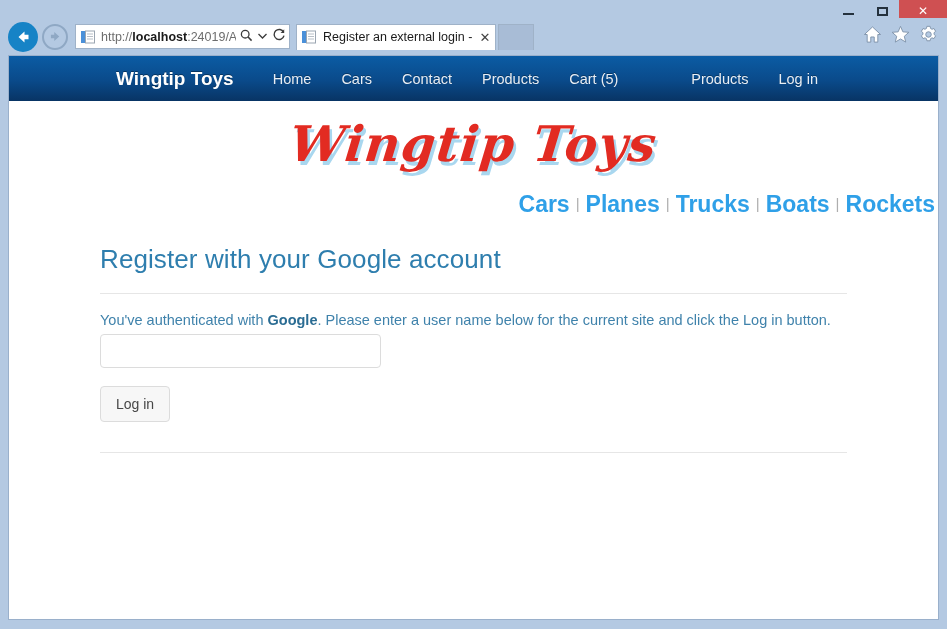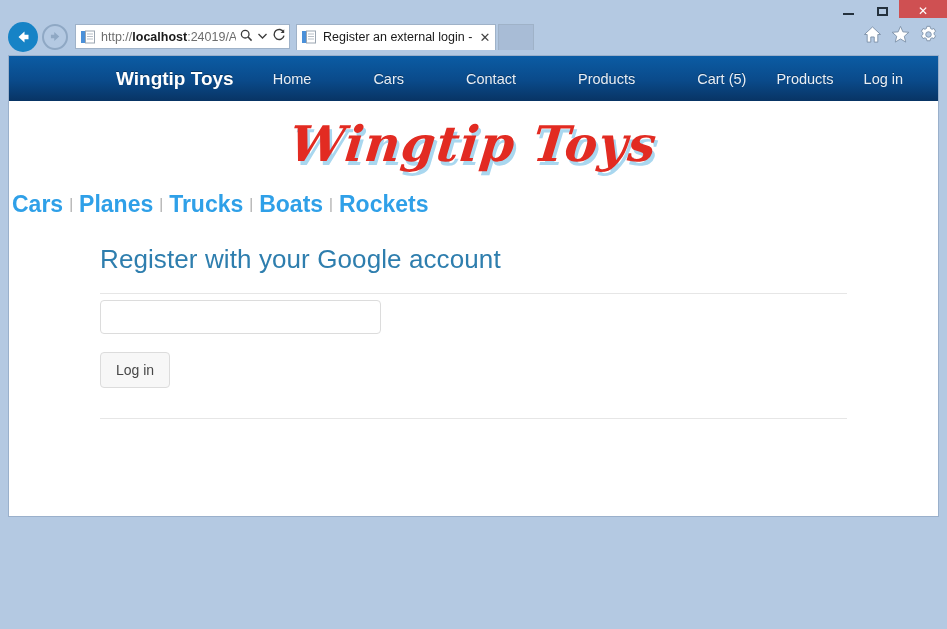--- a/index.html
+++ b/index.html
@@ -102,40 +102,40 @@
     box-sizing: border-box;
   }
   .toolbar-icons {
     margin-left: auto; margin-right: 9px;
     display: flex; align-items: center; gap: 9px;
   }
 
   
   .viewport {
     position: absolute; left: 8px; top: 55px;
-    width: 931px; height: 462px;
+    width: 931px; height: 565px;
     background: #ffffff;
     border: 1px solid #9ab0cb;
     box-sizing: border-box;
     overflow: hidden;
   }
 
   
   .sitenav {
     height: 45px; width: 100%;
     background: linear-gradient(to bottom, #0b5ca4 0%, #0a4a8a 55%, #083464 100%);
     display: flex; align-items: center;
     box-sizing: border-box;
   }
   .brand {
     color: #ffffff; font-size: 19px; font-weight: bold;
     margin-left: 107px; text-shadow: 0 -1px 0 rgba(0,0,0,.35);
     white-space: nowrap;
   }
-  .navlinks { display: flex; align-items: center; margin-left: 24px; gap: 32px; }
+  .navlinks { display: flex; align-items: center; margin-left: 24px; }
   .navlinks a, .navright a {
     color: #e8eef5; font-size: 14.5px; text-decoration: none;
     padding: 0 15px; white-space: nowrap;
     text-shadow: 0 -1px 0 rgba(0,0,0,.3);
   }
   .navright { display: flex; align-items: center; margin-left: auto; margin-right: 105px; }
 
   
   .logo-wrap { text-align: center; padding-top: 14px; }
   .logo {
@@ -144,21 +144,21 @@
     font-style: italic; font-weight: bold;
     font-size: 49px;
     color: #e22b22;
     text-shadow: 3px 4px 0 #a9d7ef;
     letter-spacing: 1px;
     transform: skewX(-6deg);
   }
 
   
   .cats {
-    text-align: left; padding-top: 18px;
+    text-align: right; padding-top: 18px;
     font-size: 0;
   }
   .cats a {
     font-size: 23px; font-weight: bold; color: #2fa0e8;
     text-decoration: none; padding: 0 3px;
     font-family: "Liberation Sans", sans-serif;
   }
   .cats .sep {
     font-size: 15px; color: #aeaeae; padding: 0 3px;
     position: relative; top: -3px;
@@ -348,20 +348,21 @@
       <span class="sep">|</span>
       <a href="#">Rockets</a>
     </div>
 
     <div class="content">
 
       <h2 class="page-head">Register with your Google account</h2>
 
       <hr class="rule">
 
+      <p class="note"><span>You've authenticated with </span><b>Google</b><span>. Please enter a user name below for the current site and click the Log in button.</span></p>
 
       <form>
         <input class="text-field" type="text" value="" style="">
         <button class="login-btn" type="submit">Log in</button>
       </form>
 
       <hr class="foot-rule">
 
     </div>
   </div>

